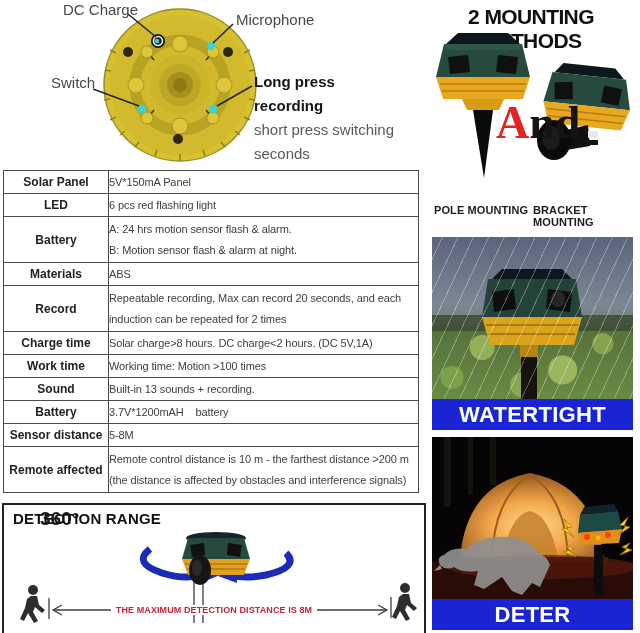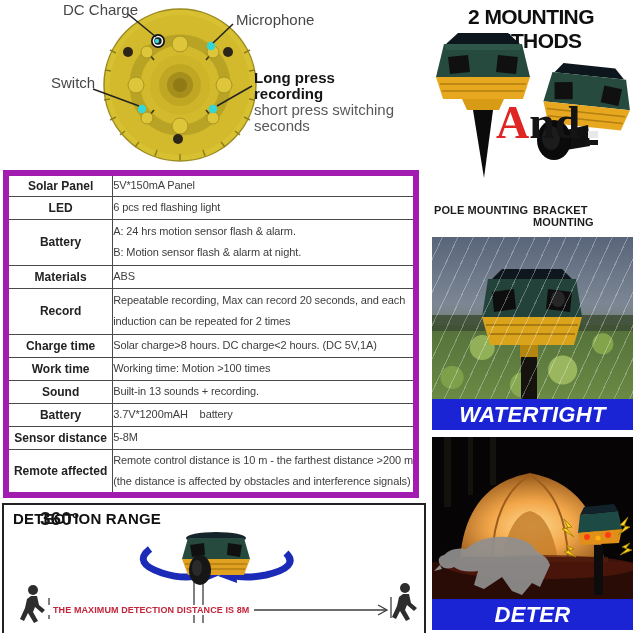--- a/index.html
+++ b/index.html
@@ -2,50 +2,50 @@
 <html><head>
 <meta charset="utf-8">
 <style>
   html,body{margin:0;padding:0;background:#fff;}
   #stage{position:relative;width:640px;height:633px;background:#fff;overflow:hidden;
          font-family:"Liberation Sans",sans-serif;
          --blue:#1b24d4; --red:#c4233a; --and-red:#e02525;}
   .abs{position:absolute;}
   
   .callout{font-size:15px;color:#474747;}
-  .long-press-block{line-height:16px;font-size:15px;color:#585858;width:150px;}
+  .long-press-block{line-height:24px;font-size:15px;color:#585858;width:150px;}
   .long-press-block .lp1{font-weight:bold;color:#141414;}
   
   .mount-title{left:422px;top:5px;width:218px;text-align:center;font-size:21px;font-weight:bold;
                color:#0f0f0f;letter-spacing:-0.6px;}
   .and-word{left:496px;top:96px;font-size:46px;font-weight:bold;color:#141414;font-family:Liberation Serif, serif;}
   .and-word .a{color:var(--and-red);}
   .mount-label{top:204px;font-size:11px;font-weight:bold;color:#1c1c1c;letter-spacing:0.1px;}
   
   table.spec{position:absolute;left:3px;top:170px;width:416px;border-collapse:collapse;
-             border:6px solid #a21caf;}
+             border:1px solid #a21caf;}
   table.spec td{border:1px solid #4a4a4a;padding:0;}
   table.spec tr{height:23px;}
   table.spec tr.multi{height:46px;}
   td.label-cell{width:104px;text-align:center;font-size:12px;font-weight:bold;color:#222;}
   td.value-cell{padding:2px 6px 2px 9px;font-size:11px;color:#3d3d3d;letter-spacing:-0.1px;margin-left:9px;}
   .cell-line{white-space:pre;line-height:15px;}
   tr.multi .cell-line{line-height:21px;}
   
   .detect-box{left:2px;top:503px;width:424px;height:158px;border:2px solid #222;
               box-sizing:border-box;background:#fff;}
   .detect-title{left:9px;top:5px;font-size:15px;font-weight:bold;color:#101010;letter-spacing:0.2px;}
   .angle-360{left:0;top:3px;width:100%;text-align:left;font-size:19px;font-weight:bold;color:#161616;margin-left:36px;}
-  .range-note{left:0;top:94px;width:100%;margin-left:44px;}
+  .range-note{left:0;top:94px;width:100%;text-align:center;}
   .range-note span{background:#fff;padding:0 5px;font-size:9px;font-weight:bold;color:var(--red);letter-spacing:0.1px;}
   
   .photo-card{width:201px;height:193px;overflow:hidden;}
   .card-banner{position:absolute;left:0;bottom:0;width:100%;height:31px;background:var(--blue);
                color:#fff;font-weight:bold;font-size:22px;text-align:center;line-height:31px;
-               letter-spacing:0.3px;font-style:italic;}
+               letter-spacing:0.3px;}
   .rain{position:absolute;inset:0;
         background:repeating-linear-gradient(115deg,rgba(255,255,255,0) 0 9px,rgba(255,255,255,0.30) 9px 10px,rgba(255,255,255,0) 10px 14px);}
   .sky{position:absolute;left:0;top:0;width:100%;height:96px;
        background:linear-gradient(#59657a,#7c8694 70%,#717e6d);}
   .field{position:absolute;left:0;top:88px;width:100%;height:75px;
          background:radial-gradient(circle at 25% 30%,#92b057 0 12px,transparent 13px),
                     radial-gradient(circle at 65% 60%,#9ab65e 0 14px,transparent 15px),
                     radial-gradient(circle at 85% 25%,#84a44c 0 10px,transparent 11px),
                     radial-gradient(circle at 45% 80%,#88a851 0 12px,transparent 13px),
                     radial-gradient(circle at 10% 70%,#7fa04a 0 11px,transparent 12px),

